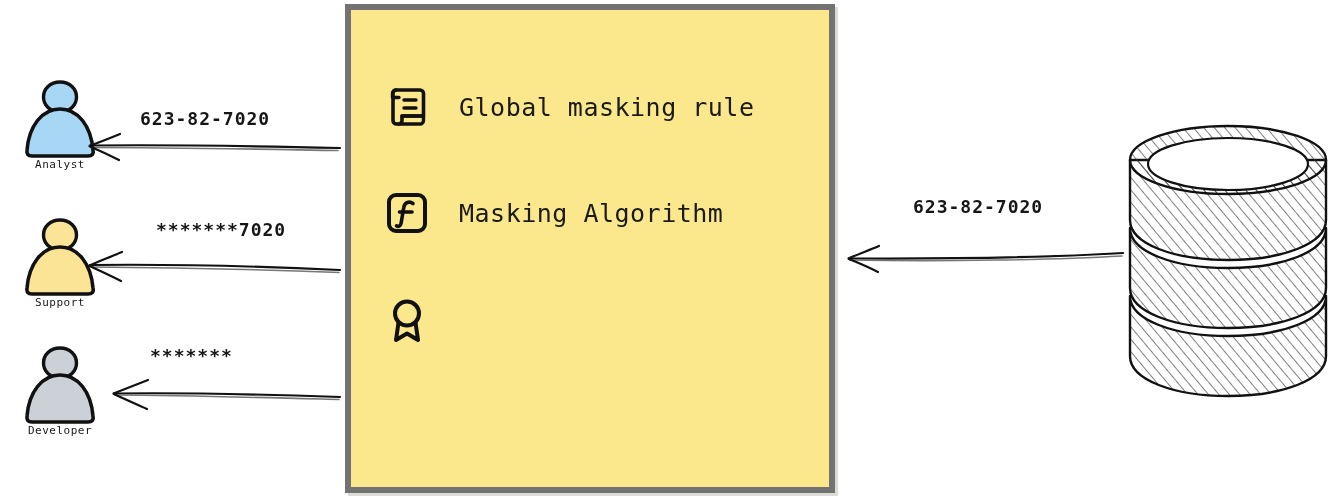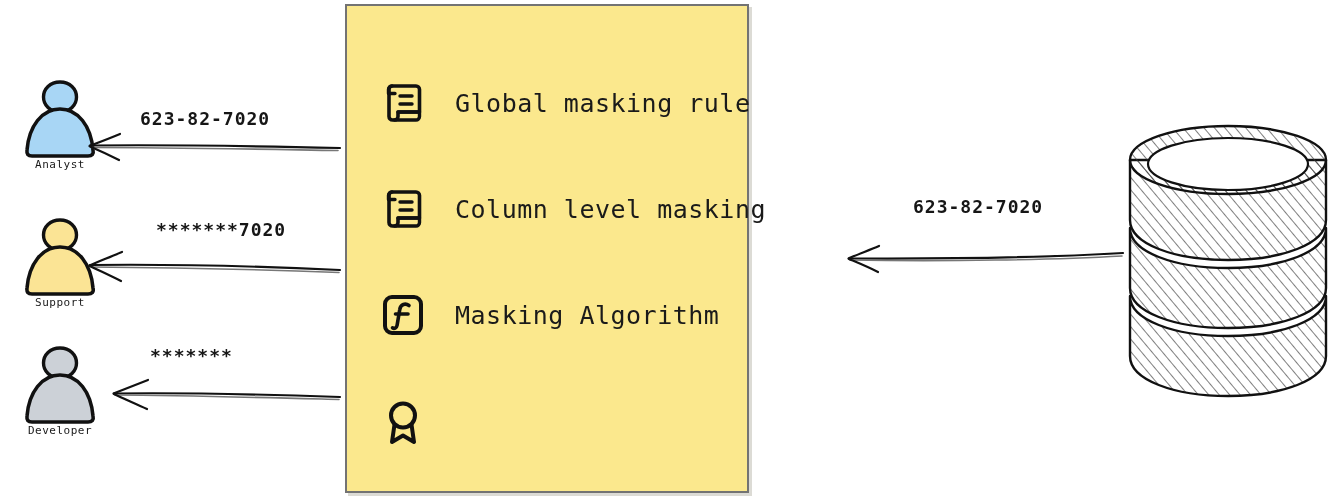--- a/index.html
+++ b/index.html
@@ -70,24 +70,24 @@
   #arrow-analyst   { left: 86px;  top: 128px; width: 256px; height: 36px; }
   #arrow-support   { left: 86px;  top: 248px; width: 256px; height: 36px; }
   #arrow-developer { left: 110px; top: 376px; width: 232px; height: 36px; }
   #arrow-source    { left: 845px; top: 240px; width: 280px; height: 36px; }
 
   
   #policy-panel {
     position: absolute;
     left: 345px;
     top: 4px;
-    width: 404px;
+    width: 490px;
     height: 489px;
     background: #fbe88d;
-    border: 2px solid #737373;
+    border: 6px solid #737373;
     box-sizing: border-box;
     box-shadow: 3px 3px 0 rgba(60,55,20,0.18);
   }
   #policy-list {
     position: absolute;
     left: 32px;
     top: 44px;
     right: 14px;
   }
   .policy-item {
@@ -189,30 +189,20 @@
         <svg class="policy-icon" viewBox="0 0 48 48">
           <path d="M13 7 H37 a3.5 3.5 0 0 1 3.5 3.5 V33 H19 v4.5 a3.5 3.5 0 0 1 -3.5 3.5 h-2 a3.5 3.5 0 0 1 -3.5 -3.5 V10.5 A3.5 3.5 0 0 1 13 7 Z" fill="none" stroke="#111" stroke-width="3.6" stroke-linejoin="round" stroke-linecap="round"></path>
           <path d="M13 7 a3.5 3.5 0 0 0 -3.5 3.5 v4 H16" fill="none" stroke="#111" stroke-width="3.4" stroke-linejoin="round" stroke-linecap="round"></path>
           <path d="M19 33 H40.5 v4.5 a3.5 3.5 0 0 1 -3.5 3.5 H15.5" fill="none" stroke="#111" stroke-width="3.4" stroke-linejoin="round" stroke-linecap="round"></path>
           <line x1="21" y1="17" x2="33" y2="17" stroke="#111" stroke-width="3.4" stroke-linecap="round"></line>
           <line x1="21" y1="25" x2="33" y2="25" stroke="#111" stroke-width="3.4" stroke-linecap="round"></line>
         </svg>
         <div class="policy-text">Global masking rule</div>
       </div>
 
-      <div class="policy-item">
-        <svg class="policy-icon" viewBox="0 0 48 48">
-          <path d="M13 7 H37 a3.5 3.5 0 0 1 3.5 3.5 V33 H19 v4.5 a3.5 3.5 0 0 1 -3.5 3.5 h-2 a3.5 3.5 0 0 1 -3.5 -3.5 V10.5 A3.5 3.5 0 0 1 13 7 Z" fill="none" stroke="#111" stroke-width="3.6" stroke-linejoin="round" stroke-linecap="round"></path>
-          <path d="M13 7 a3.5 3.5 0 0 0 -3.5 3.5 v4 H16" fill="none" stroke="#111" stroke-width="3.4" stroke-linejoin="round" stroke-linecap="round"></path>
-          <path d="M19 33 H40.5 v4.5 a3.5 3.5 0 0 1 -3.5 3.5 H15.5" fill="none" stroke="#111" stroke-width="3.4" stroke-linejoin="round" stroke-linecap="round"></path>
-          <line x1="21" y1="17" x2="33" y2="17" stroke="#111" stroke-width="3.4" stroke-linecap="round"></line>
-          <line x1="21" y1="25" x2="33" y2="25" stroke="#111" stroke-width="3.4" stroke-linecap="round"></line>
-        </svg>
-        <div class="policy-text">Column level masking</div>
-      </div>
 
       <div class="policy-item">
         <svg class="policy-icon" viewBox="0 0 48 48">
           <rect x="6" y="6" width="36" height="36" rx="7" ry="7" fill="none" stroke="#111" stroke-width="4"></rect>
           <path d="M30 14.5 c-3.5 -2.5 -8.5 -1.5 -9.3 4.2 l-2.6 15.5 c-0.5 3 -3 3.8 -4.6 2.6" fill="none" stroke="#111" stroke-width="3.6" stroke-linecap="round"></path>
           <line x1="16.5" y1="23" x2="29" y2="23" stroke="#111" stroke-width="3.6" stroke-linecap="round"></line>
         </svg>
         <div class="policy-text">Masking Algorithm</div>
       </div>
 

